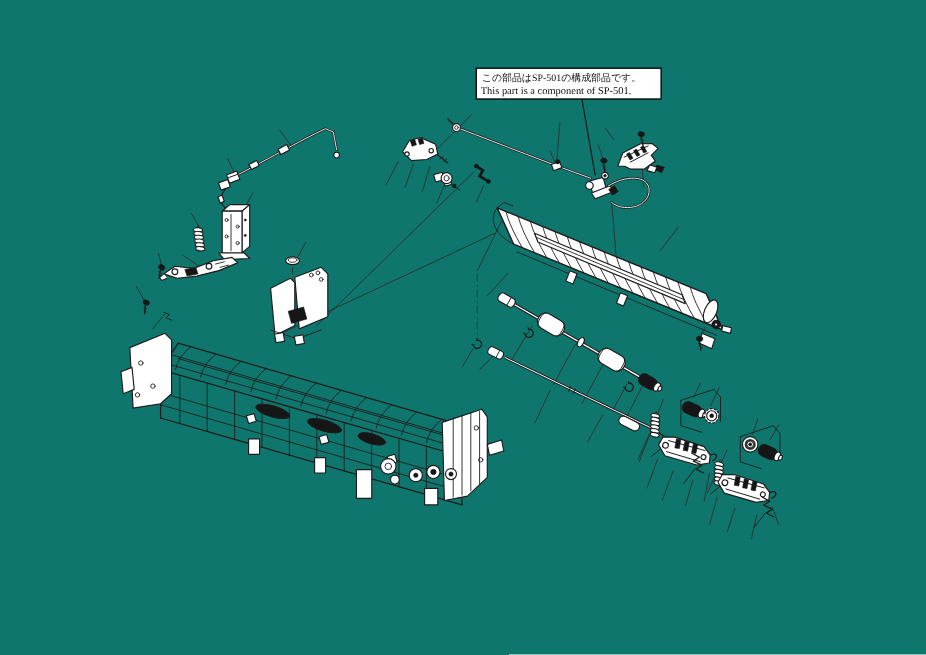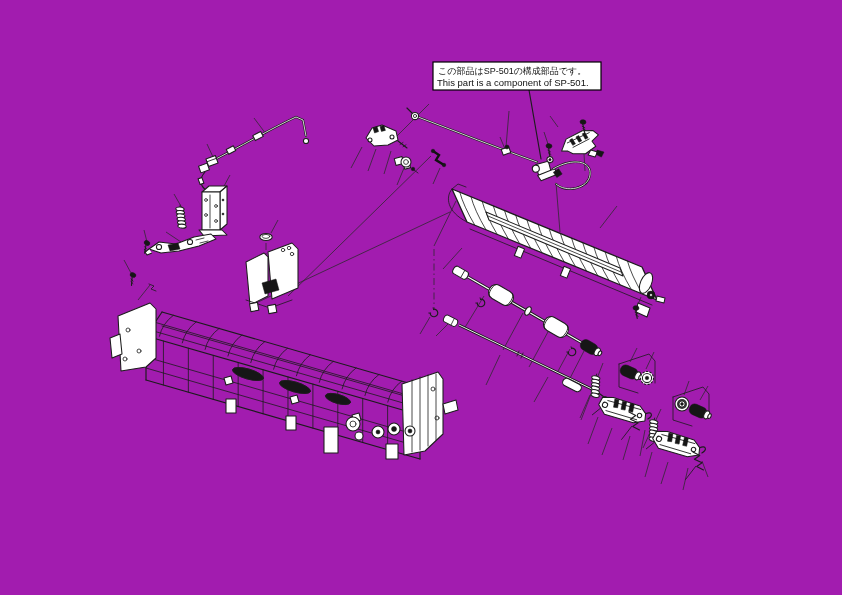--- a/index.html
+++ b/index.html
@@ -1,17 +1,17 @@
 <!DOCTYPE html>
 <html><head>
 <meta charset="utf-8">
 <style>
   html,body{margin:0;padding:0;background:#fff;}
-  .stage{position:relative;width:842px;height:595px;background:#a21caf;overflow:hidden;
-         font-family:Liberation Sans, sans-serif;}
+  .stage{position:relative;width:842px;height:595px;background:#0f766e;overflow:hidden;
+         font-family:Liberation Serif, serif;}
   svg{position:absolute;left:0;top:0;}
   .ln{stroke:#1c1c1c;stroke-width:.8;fill:none;stroke-linecap:round;stroke-linejoin:round}
   .md{stroke:#1c1c1c;stroke-width:1.15;fill:none;stroke-linecap:round;stroke-linejoin:round}
   .wt{fill:#fff;stroke:#1c1c1c;stroke-width:1.05;stroke-linejoin:round}
   .dk{fill:#161616;stroke:#161616;stroke-width:.5}
   .p{stroke:#2a2a2a;stroke-width:.75;fill:none}
   .dash{stroke-dasharray:7 3 1.5 3}
   .cab{stroke:#1c1c1c;stroke-width:2.2;fill:none;stroke-linecap:round}
   .cabi{stroke:#fff;stroke-width:.8;fill:none;stroke-linecap:round}
   .shaft{stroke:#1c1c1c;stroke-width:3.1;fill:none;stroke-linecap:butt}

